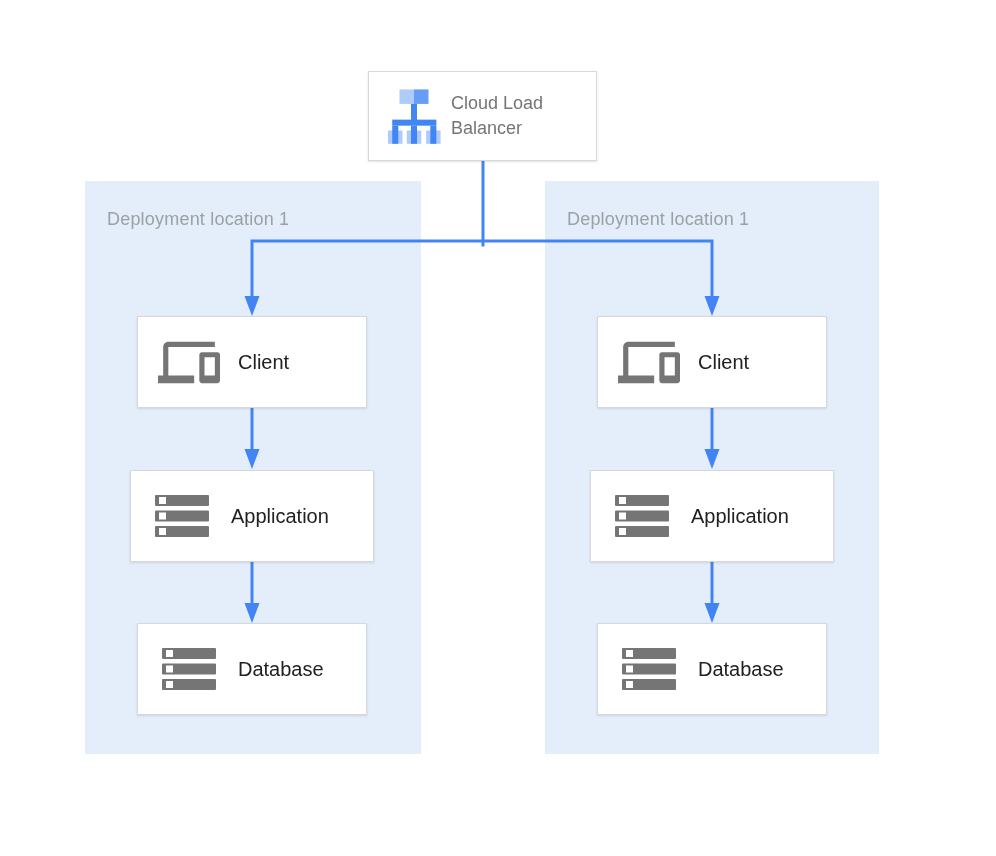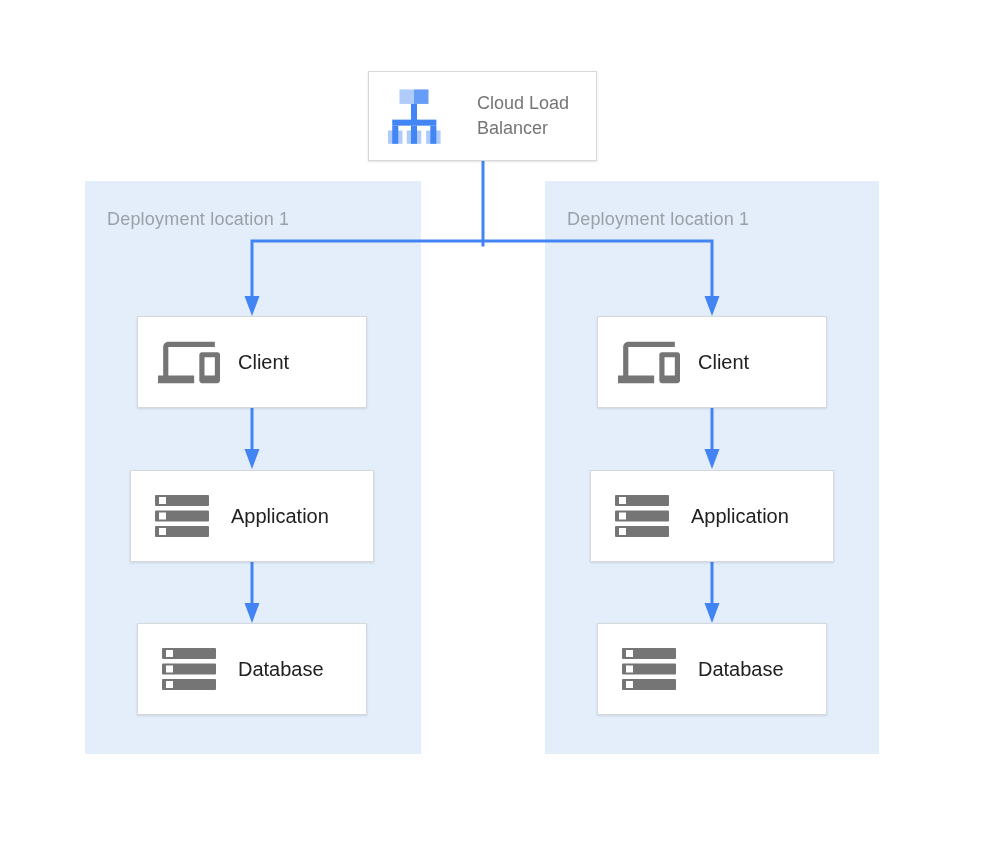--- a/index.html
+++ b/index.html
@@ -19,21 +19,21 @@
     position:absolute; left:22px; top:28px; font-size:18px; color:var(--region-label);
     letter-spacing:0.2px; white-space:nowrap;
   }
   .node{
     position:absolute; background:var(--node-bg); border:1px solid var(--node-border);
     box-shadow:0 1px 2px rgba(60,64,67,0.15); box-sizing:border-box;
     display:flex; align-items:center; padding-left:20px; gap:18px;
   }
   .node .icon-wrap{width:62px; flex:none; display:flex; justify-content:center; align-items:center;}
   .node-label{font-size:20px; color:var(--node-label); white-space:nowrap;}
-  .lb-node{padding-left:16px; gap:34px;}
+  .lb-node{padding-left:16px; gap:8px;}
   .lb-node .icon-wrap{width:58px;}
   .lb-label{font-size:18px; line-height:25px; color:var(--lb-label); width:112px;}
   .connectors{position:absolute; left:0; top:0; pointer-events:none;}
   .connectors path, .connectors polyline{stroke:var(--arrow); stroke-width:3; fill:none;}
   .connectors polygon{fill:var(--arrow);}
 </style>
 </head>
 <body>
 
 <div class="canvas">

